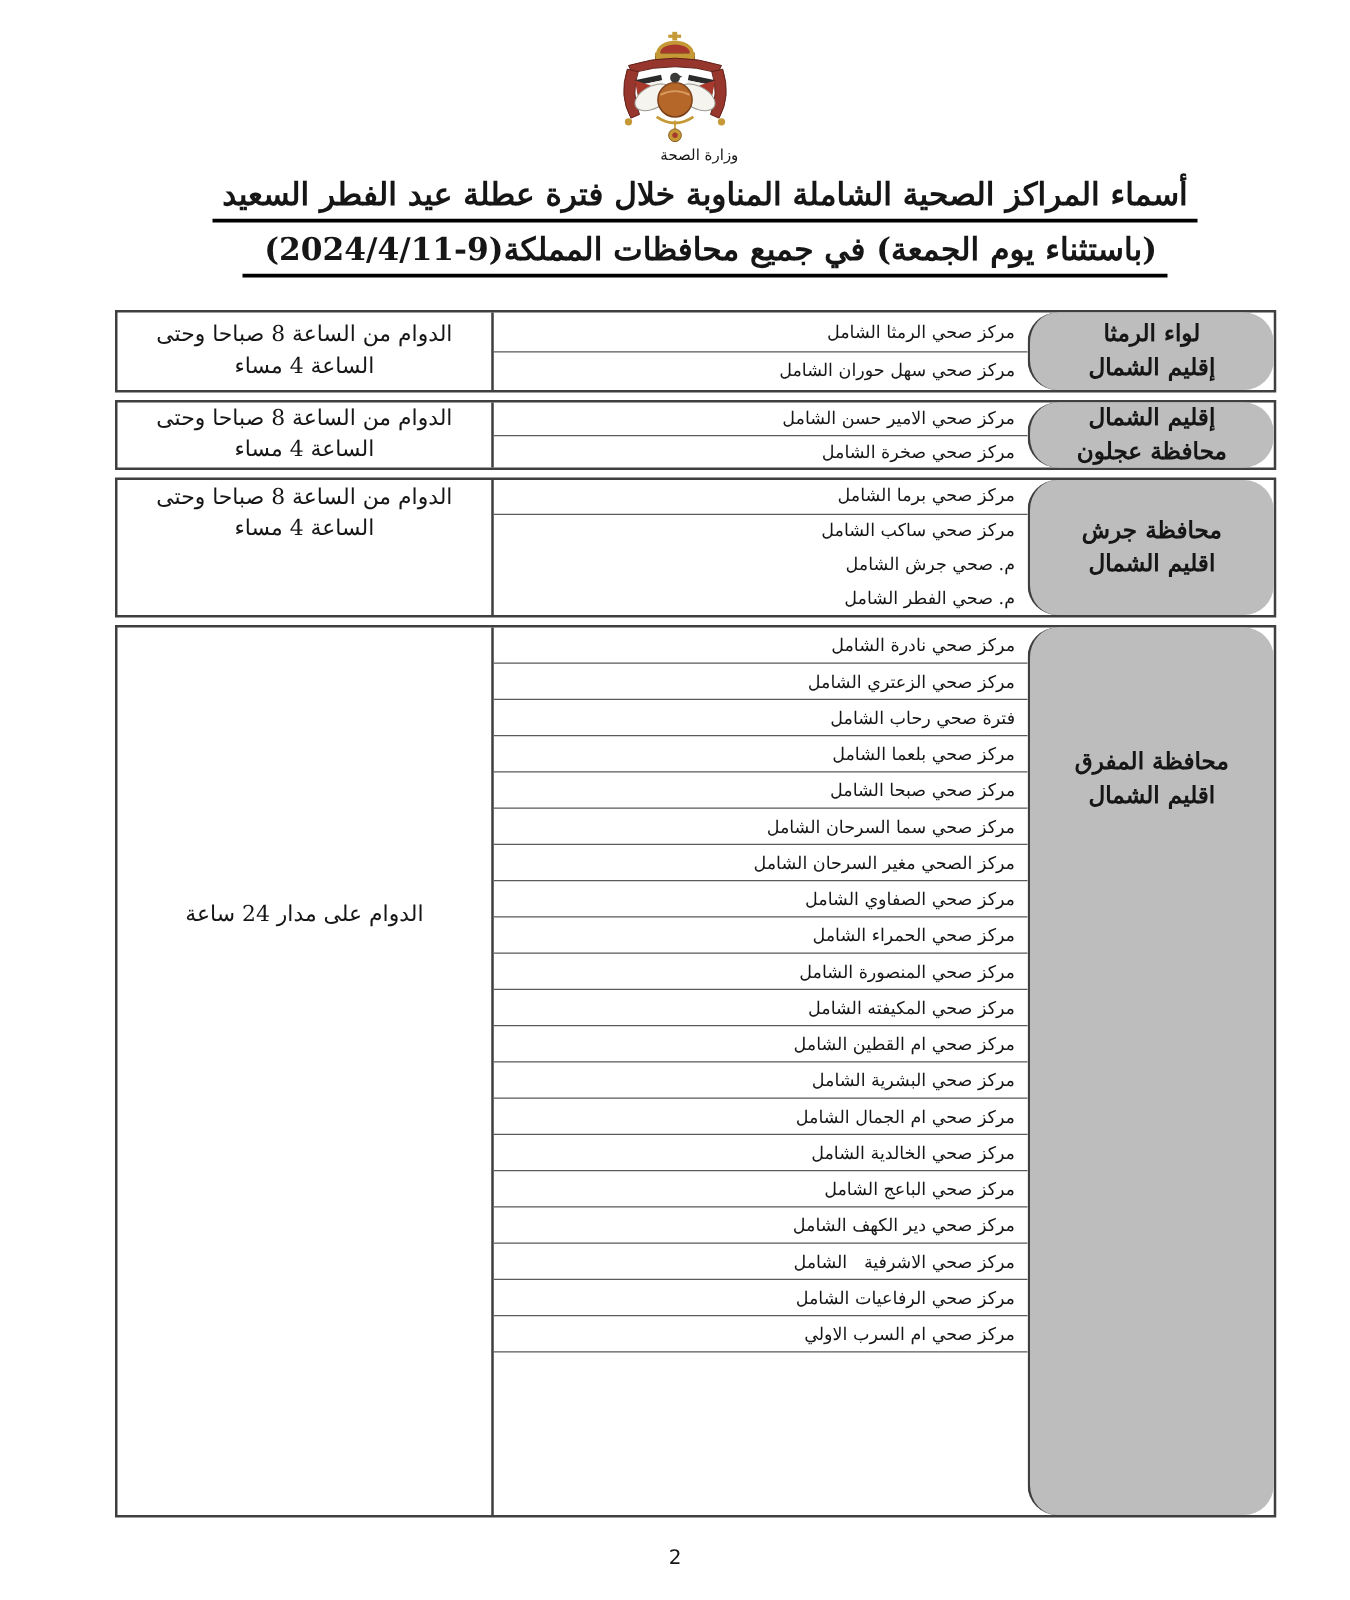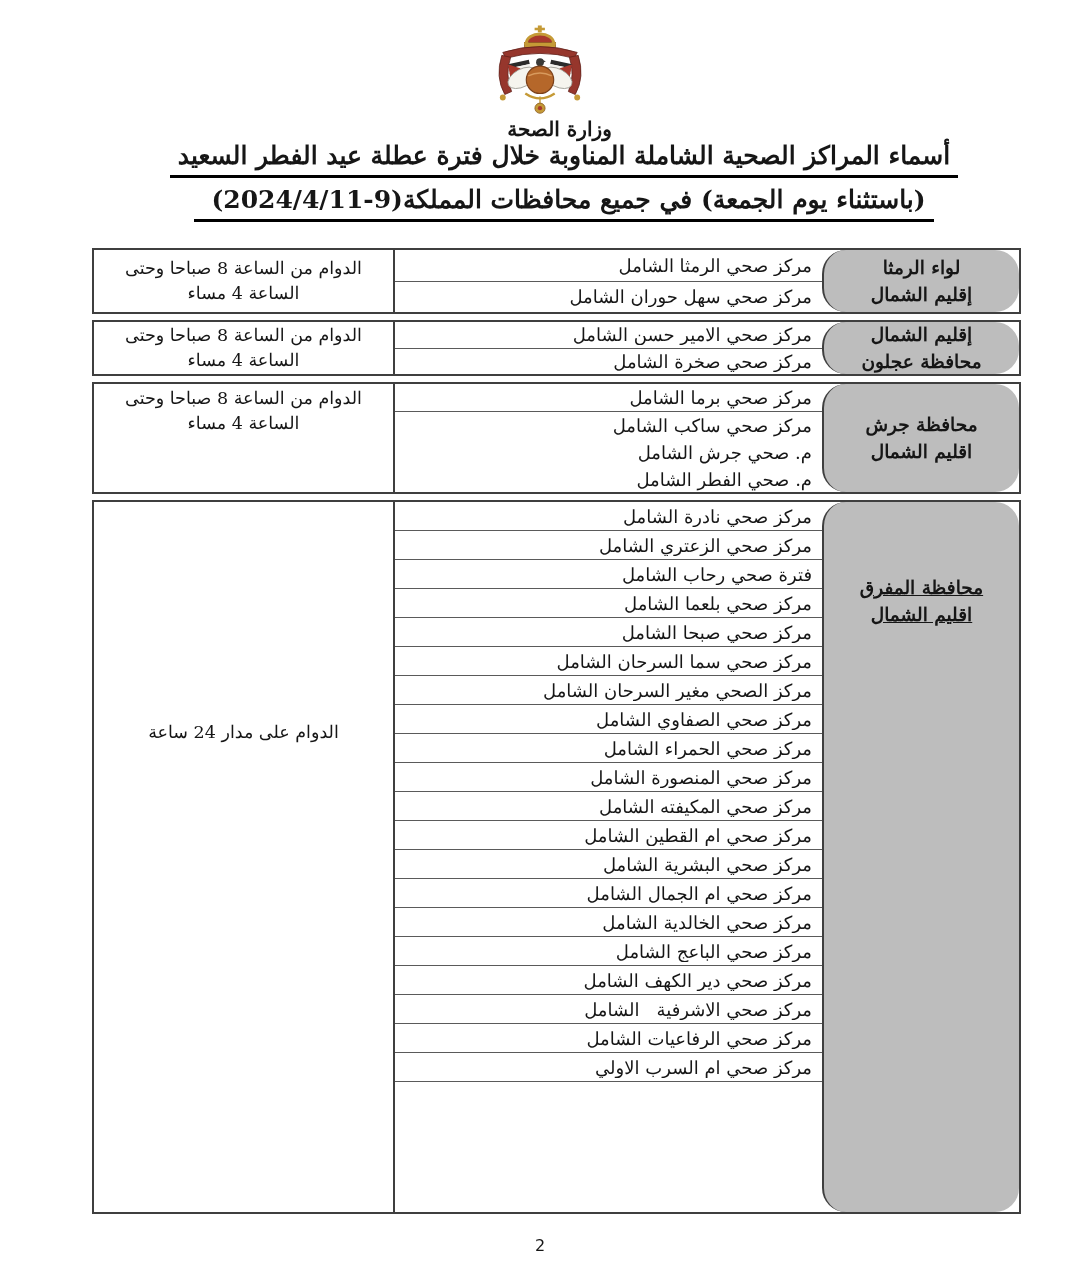--- a/index.html
+++ b/index.html
@@ -14,21 +14,21 @@
     position:relative;width:1080px;height:1280px;background:#ffffff;
     color:var(--text);overflow:hidden;margin:0 auto;
   }
   .ar{direction:rtl;unicode-bidi:isolate;}
   .ltr{direction:ltr;unicode-bidi:bidi-override;display:inline-block;}
 
   
   .crest{position:absolute;top:24px;left:50%;transform:translateX(-50%);}
   .ministry{
     position:absolute;top:117px;left:0;right:0;text-align:center;
-    font-weight:bold;font-size:20px;padding-left:39px;
+    font-weight:normal;font-size:12px;padding-left:39px;
   }
   .titles{position:absolute;top:141px;left:0;right:0;text-align:center;margin-left:48px;}
   .title-line{display:block;}
   .title-line + .title-line{margin-top:7px;}
   .title-inner{
     display:inline-block;font-weight:bold;font-size:25px;line-height:30px;
     border-bottom:3px solid #000;padding:0 8px 4px;direction:rtl;unicode-bidi:isolate;
   }
   .t2-date{margin-inline-start:9px;}
 
@@ -50,40 +50,40 @@
     border-left:2px solid var(--table-border);
     display:flex;justify-content:center;align-items:center;border-radius:24px;
   }
   .center-cell{
     border-bottom:1px solid var(--row-line);
     padding:0 10px 0 4px;
     display:flex;flex-direction:column;justify-content:center;
   }
   .center-cell:last-child{border-bottom:none;}
   .center-cell.filler{flex:1;}
-  .cline{text-align:right;font-size:18px;white-space:nowrap;overflow:hidden;}
+  .cline{text-align:right;font-size:14px;white-space:nowrap;overflow:hidden;}
   .hours-text{font-size:17.5px;text-align:center;}
   .hline{line-height:25px;}
   .region-text{font-weight:bold;font-size:18.5px;text-align:center;}
   .region-text div{line-height:27px;}
 
   
   .s1{height:66px;}  .s1 .center-cell{flex:1;}
   .s2{height:56px;}  .s2 .center-cell{flex:1;}
   .s3{height:112px;} .s3 .center-cell:first-child{height:28px;flex:none;}
                      .s3 .center-cell:last-child{flex:1;}
                      .s3 .cline{line-height:27px;}
                      .s3 .hours-cell{align-items:flex-start;}
                      .s3 .hours-text{padding-top:2px;}
   .s4{height:714px;} .s4 .center-cell{height:29px;flex:none;}
                      .s4 .center-cell.filler{height:auto;flex:1;}
                      .s4 .hours-cell{align-items:flex-start;}
                      .s4 .hours-text{margin-top:218px;}
                      .s4 .region-cell{align-items:flex-start;}
-                     .s4 .region-text{margin-top:72px;text-decoration:underline;}
+                     .s4 .region-text{margin-top:94px;}
 
   .page-number{
     position:absolute;top:1236px;left:0;right:0;text-align:center;
     font-size:16px;font-family:"DejaVu Sans","Liberation Sans",sans-serif;
   }
 </style>
 </head>
 <body>
 
 <div class="page">

